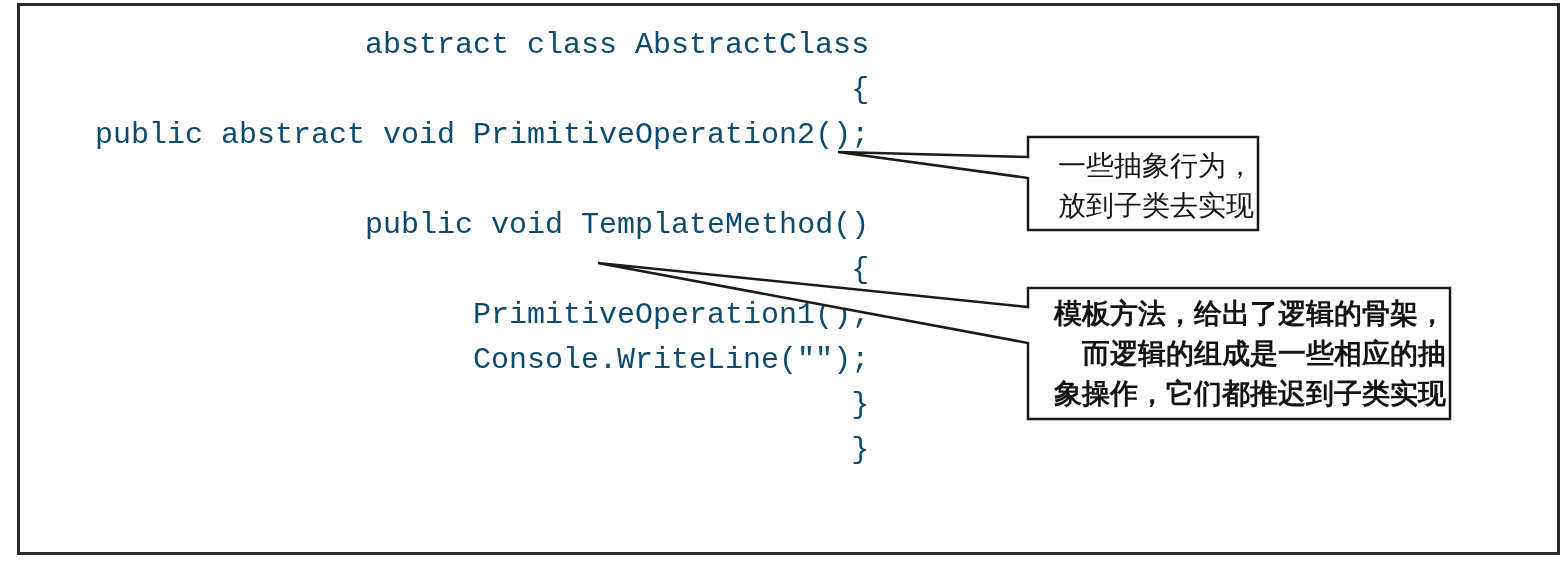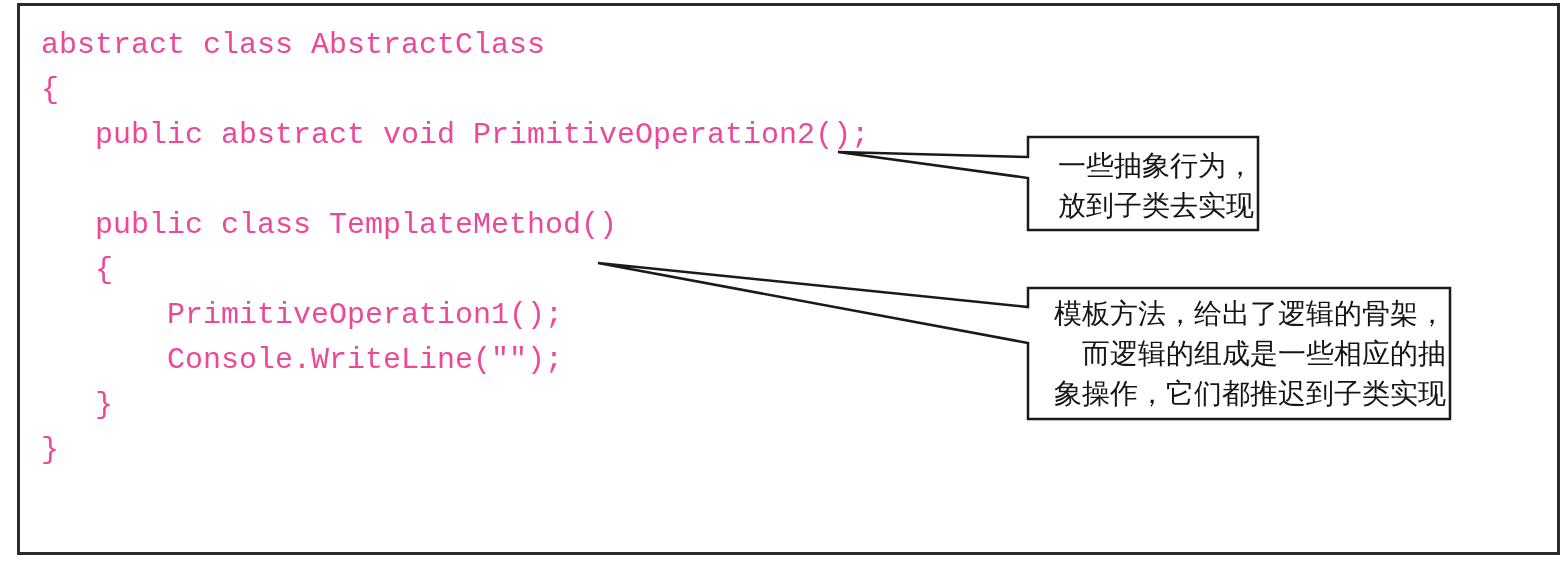--- a/index.html
+++ b/index.html
@@ -29,22 +29,23 @@
     left: 41px;
     top: 23px;
     z-index: 1;
   }
   .code-line {
     font-family: "Liberation Mono", "DejaVu Sans Mono", monospace;
     font-size: 30px;
     line-height: 45px;
     height: 45px;
     white-space: pre;
-    color: #ec4899;
+    color: #0c4a6e;
     letter-spacing: 0;
+    text-align: right;
   }
   .overlay-svg {
     position: absolute;
     left: 0;
     top: 0;
     width: 1566px;
     height: 561px;
     z-index: 2;
   }
   .callout-shape {
@@ -66,35 +67,36 @@
     left: 1042px;
     top: 146px;
     width: 212px;
     line-height: 40px;
   }
   .callout-text-2 {
     left: 1042px;
     top: 294px;
     width: 404px;
     line-height: 40px;
+    font-weight: bold;
   }
 </style>
 </head>
 <body>
 
 <div class="canvas">
 
   <div class="frame"></div>
 
   <div class="code-block">
     <div class="code-line">abstract class AbstractClass</div>
     <div class="code-line">{</div>
     <div class="code-line">   public abstract void PrimitiveOperation2();</div>
     <div class="code-line"></div>
-    <div class="code-line">   public class TemplateMethod()</div>
+    <div class="code-line">   public void TemplateMethod()</div>
     <div class="code-line">   {</div>
     <div class="code-line">       PrimitiveOperation1();</div>
     <div class="code-line">       Console.WriteLine("");</div>
     <div class="code-line">   }</div>
     <div class="code-line">}</div>
   </div>
 
   <svg class="overlay-svg" viewBox="0 0 1566 561" xmlns="http://www.w3.org/2000/svg">
 
     <path class="callout-shape" d="M 838 152 L 1028 157 L 1028 137 L 1258 137 L 1258 230 L 1028 230 L 1028 178 Z"></path>

